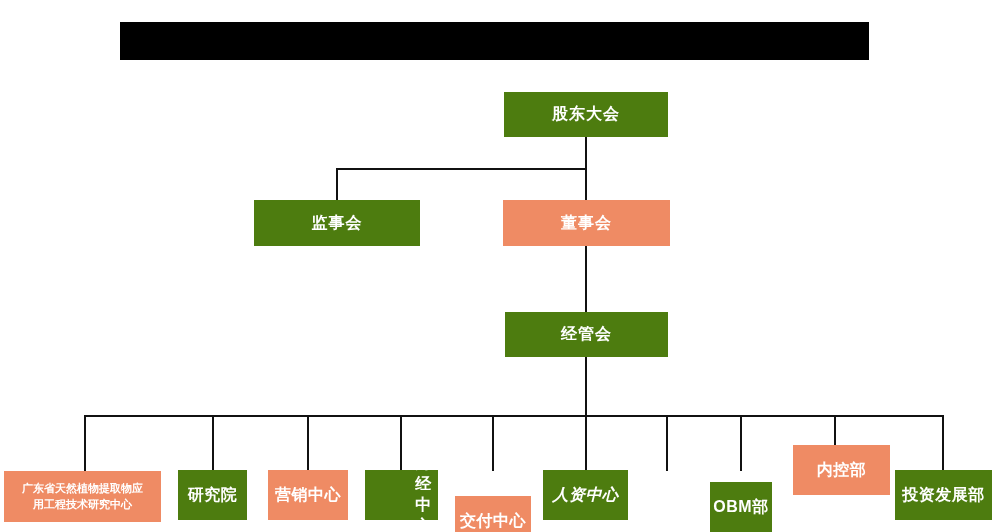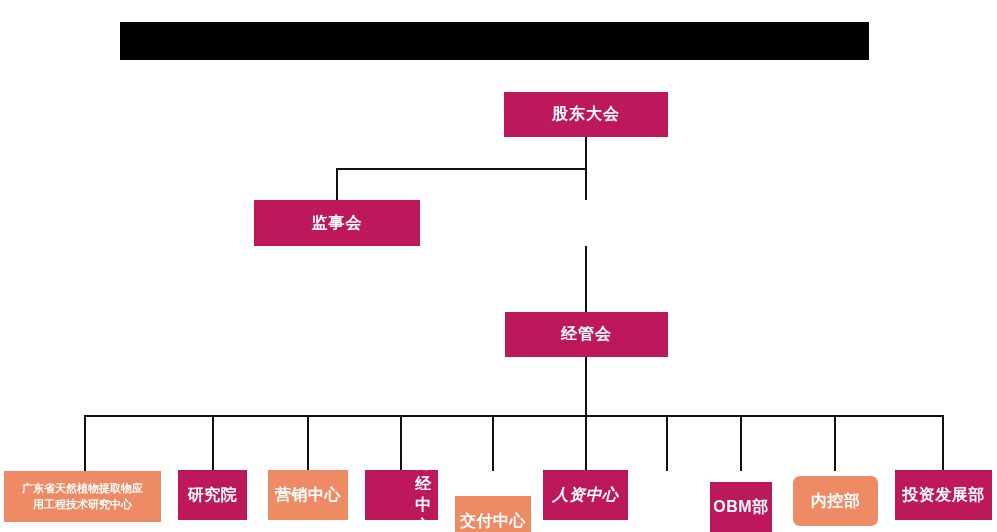--- a/index.html
+++ b/index.html
@@ -23,42 +23,42 @@
     display: flex;
     align-items: center;
     justify-content: center;
     text-align: center;
     color: #ffffff;
     font-weight: 700;
     font-size: 16px;
     letter-spacing: 1px;
     box-sizing: border-box;
   }
-  .primary   { background: #be185d; }
+  .primary   { background: #4d7c0f; }
   .secondary { background: #EF8B64; }
   .dept { font-size: 16px; letter-spacing: 0.5px; }
 
   
   #n-shareholders { left: 504px; top: 92px;  width: 164px; height: 45px; }
   
   #n-supervisory  { left: 254px; top: 200px; width: 166px; height: 46px; }
   #n-board        { left: 503px; top: 200px; width: 167px; height: 46px; }
   
   #n-management   { left: 505px; top: 312px; width: 163px; height: 45px; }
 
   
   #d0 { left: 4px;   top: 471px; width: 157px; height: 51px; font-size: 11px; line-height: 1.4; letter-spacing: 0; padding: 0 16px; }
   #d1 { left: 178px; top: 470px; width: 69px;  height: 50px; }
   #d2 { left: 268px; top: 470px; width: 80px;  height: 50px; }
   #d3 { left: 365px; top: 470px; width: 73px;  height: 50px; padding-left: 44px; }
   #d4 { left: 455px; top: 470px; width: 76px;  height: 50px; margin-top: 26px; }
   #d5 { left: 543px; top: 470px; width: 85px;  height: 50px; font-style: italic; }
   #d6 { left: 643px; top: 470px; width: 49px;  height: 50px; }
   #d7 { left: 710px; top: 482px; width: 62px;  height: 50px; }
-  #d8 { left: 793px; top: 476px; width: 85px;  height: 50px; border-radius: 7px; }
+  #d8 { left: 793px; top: 445px; width: 97px;  height: 50px; }
   #d9 { left: 895px; top: 470px; width: 97px;  height: 50px; justify-content: center; }
 
   
   #c-sh-down      { left: 585px; top: 137px; width: 2px;   height: 63px; }
   #c-branch-h     { left: 336px; top: 168px; width: 251px; height: 2px;  }
   #c-sup-down     { left: 336px; top: 168px; width: 2px;   height: 32px; }
   #c-board-mgmt   { left: 585px; top: 246px; width: 2px;   height: 66px; }
   #c-mgmt-down    { left: 585px; top: 357px; width: 2px;   height: 59px; }
   #c-dept-h       { left: 84px;  top: 415px; width: 860px; height: 2px;  }
   #c-drop-0 { left: 84px;  top: 415px; width: 2px; height: 56px; }
@@ -96,20 +96,23 @@
   <div class="line" id="c-drop-8"></div>
   <div class="line" id="c-drop-9"></div>
 
   <div class="node primary" id="n-shareholders">
     <span>股东大会</span>
   </div>
 
   <div class="node primary" id="n-supervisory">
     <span>监事会</span>
   </div>
+  <div class="node secondary" id="n-board">
+    <span>董事会</span>
+  </div>
 
   <div class="node primary" id="n-management">
     <span>经管会</span>
   </div>
 
   <div class="node secondary dept" id="d0">
     <span>广东省天然植物提取物应用工程技术研究中心</span>
   </div>
   <div class="node primary dept" id="d1">
     <span>研究院</span>

